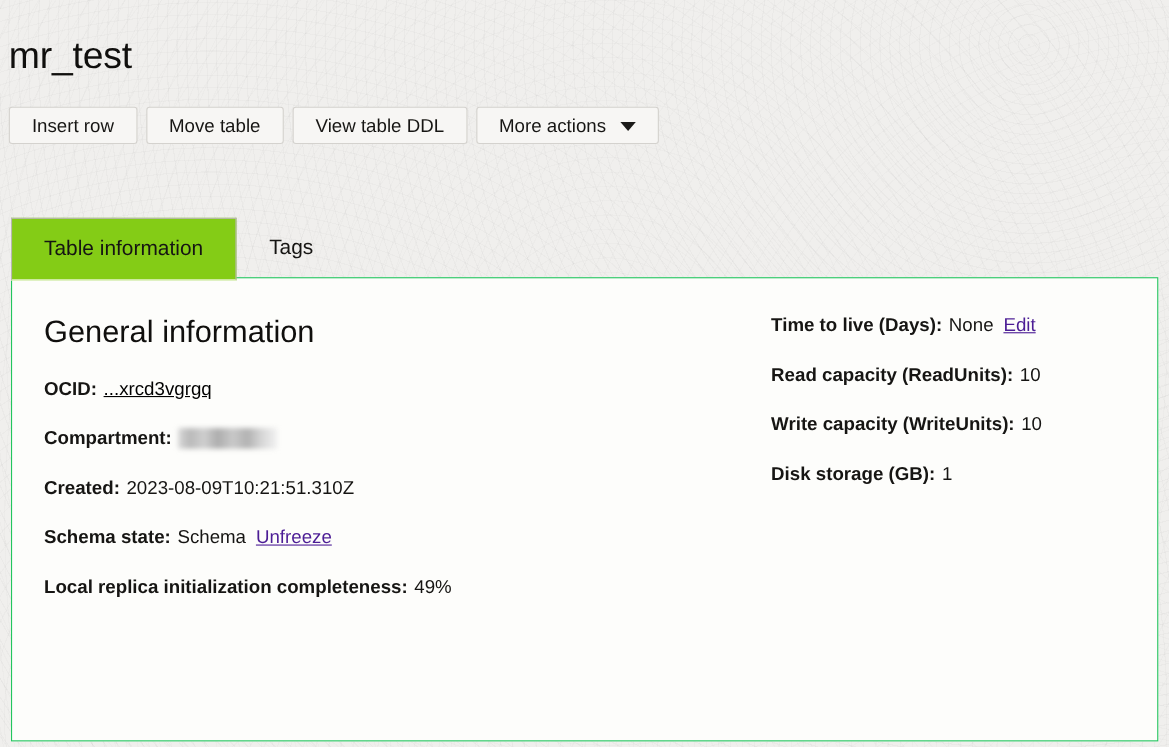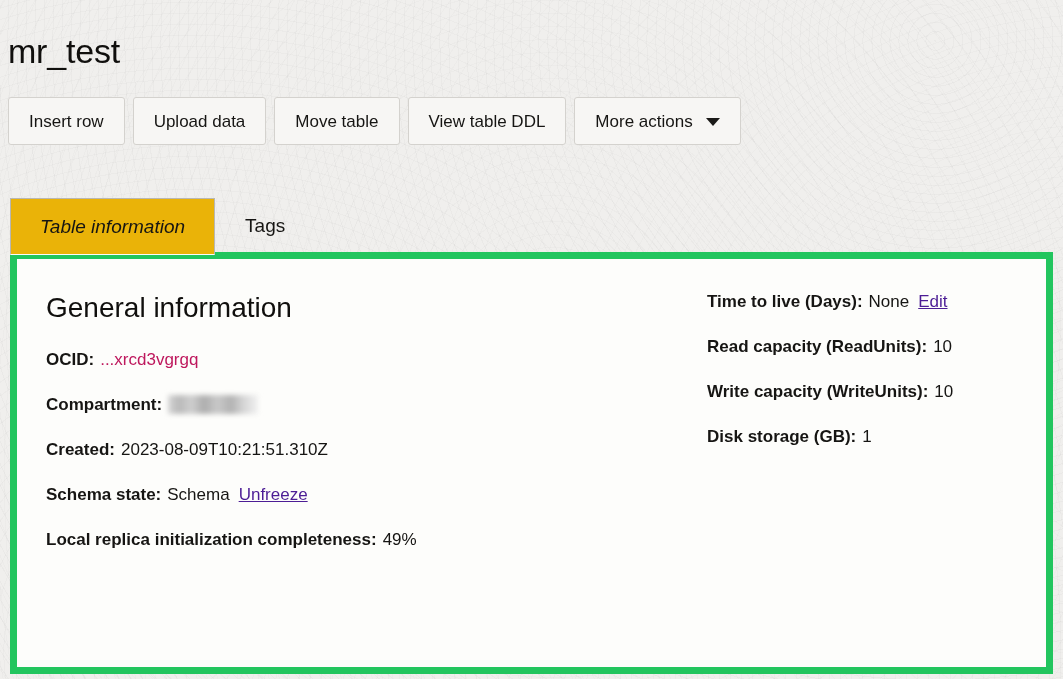--- a/index.html
+++ b/index.html
@@ -53,21 +53,21 @@
   
   .action-bar {
     position: absolute;
     left: 8px;
     top: 97px;
     display: flex;
     gap: 8px;
     align-items: flex-start;
   }
   .action-btn {
-    height: 48px;
+    height: 34px;
     padding: 0 20px;
     display: inline-flex;
     align-items: center;
     gap: 13px;
     background: #f7f6f4;
     border: 1px solid #d4d2ce;
     border-radius: 3px;
     font-size: 17px;
     font-weight: 400;
     line-height: 1;
@@ -105,37 +105,36 @@
     font-size: 19px;
     color: #161513;
     background: transparent;
     border: 1px solid transparent;
     border-bottom: none;
     cursor: pointer;
     position: relative;
     white-space: nowrap;
   }
   .tab.active {
-    background: #eab308;
+    background: #84cc16;
     border-color: #b9b7b2;
     border-bottom: 1px solid #fdfdfb;
     z-index: 3;
     margin-bottom: -1px;
-    font-style: italic;
   }
 
   
   .panel {
     position: absolute;
     left: 10px;
     top: 252px;
     width: 1043px;
     height: 422px;
     background: #fdfdfb;
-    border: 7px solid #22c55e;
+    border: 1px solid #22c55e;
     z-index: 2;
   }
 
   .section {
     position: absolute;
     top: 32px;
   }
   .section.left  { left: 29px;  width: 620px; }
   .section.right { left: 690px; width: 330px; }
 
@@ -157,21 +156,22 @@
     display: flex;
     align-items: center;
   }
   .info-label {
     font-weight: bold;
     margin-right: 6px;
   }
   .info-value { font-weight: 400; }
 
   .link-dark {
-    color: #be185d;
+    color: #000000;
+    text-decoration: underline;
     cursor: pointer;
   }
   .link-accent {
     color: #4c1d95;
     text-decoration: underline;
     cursor: pointer;
     margin-left: 9px;
   }
 
   
@@ -196,23 +196,20 @@
 
 <div id="page">
 
   <h1 class="page-title">mr_test</h1>
 
   <div class="action-bar">
     <button class="action-btn">
       <span>Insert row</span>
     </button>
     <button class="action-btn">
-      <span>Upload data</span>
-    </button>
-    <button class="action-btn">
       <span>Move table</span>
     </button>
     <button class="action-btn">
       <span>View table DDL</span>
     </button>
     <button class="action-btn">
       <span>More actions</span>
       <span class="caret"></span>
     </button>
   </div>

